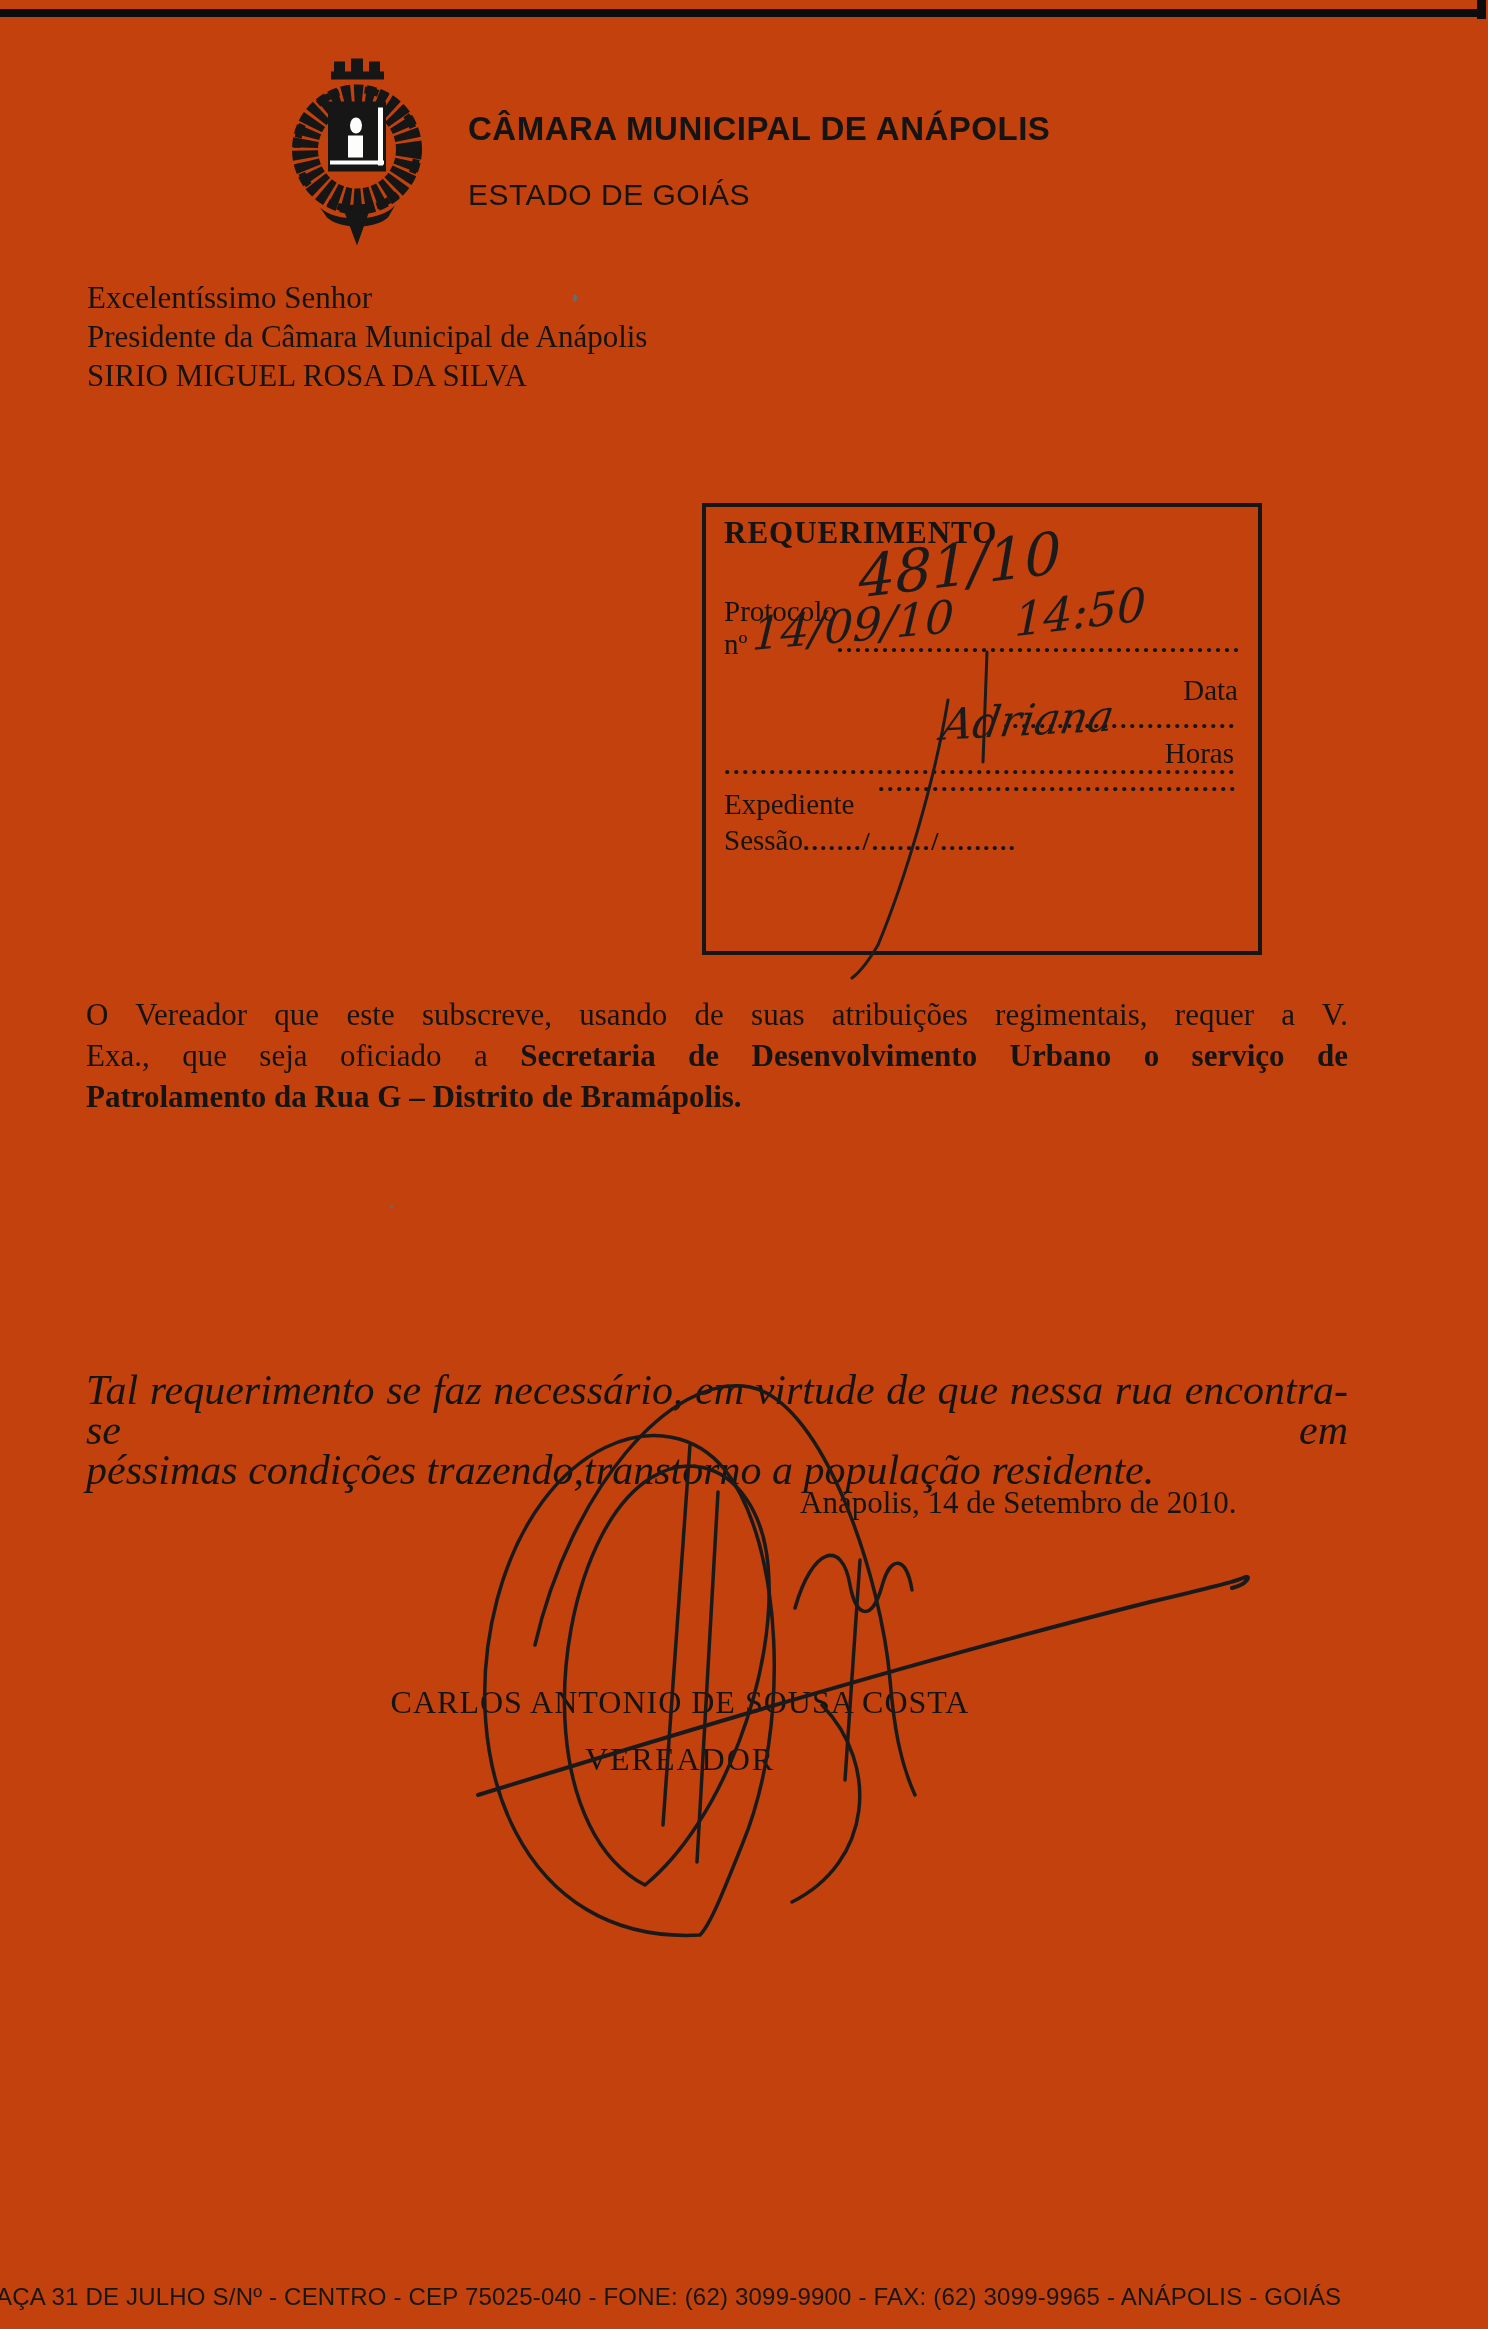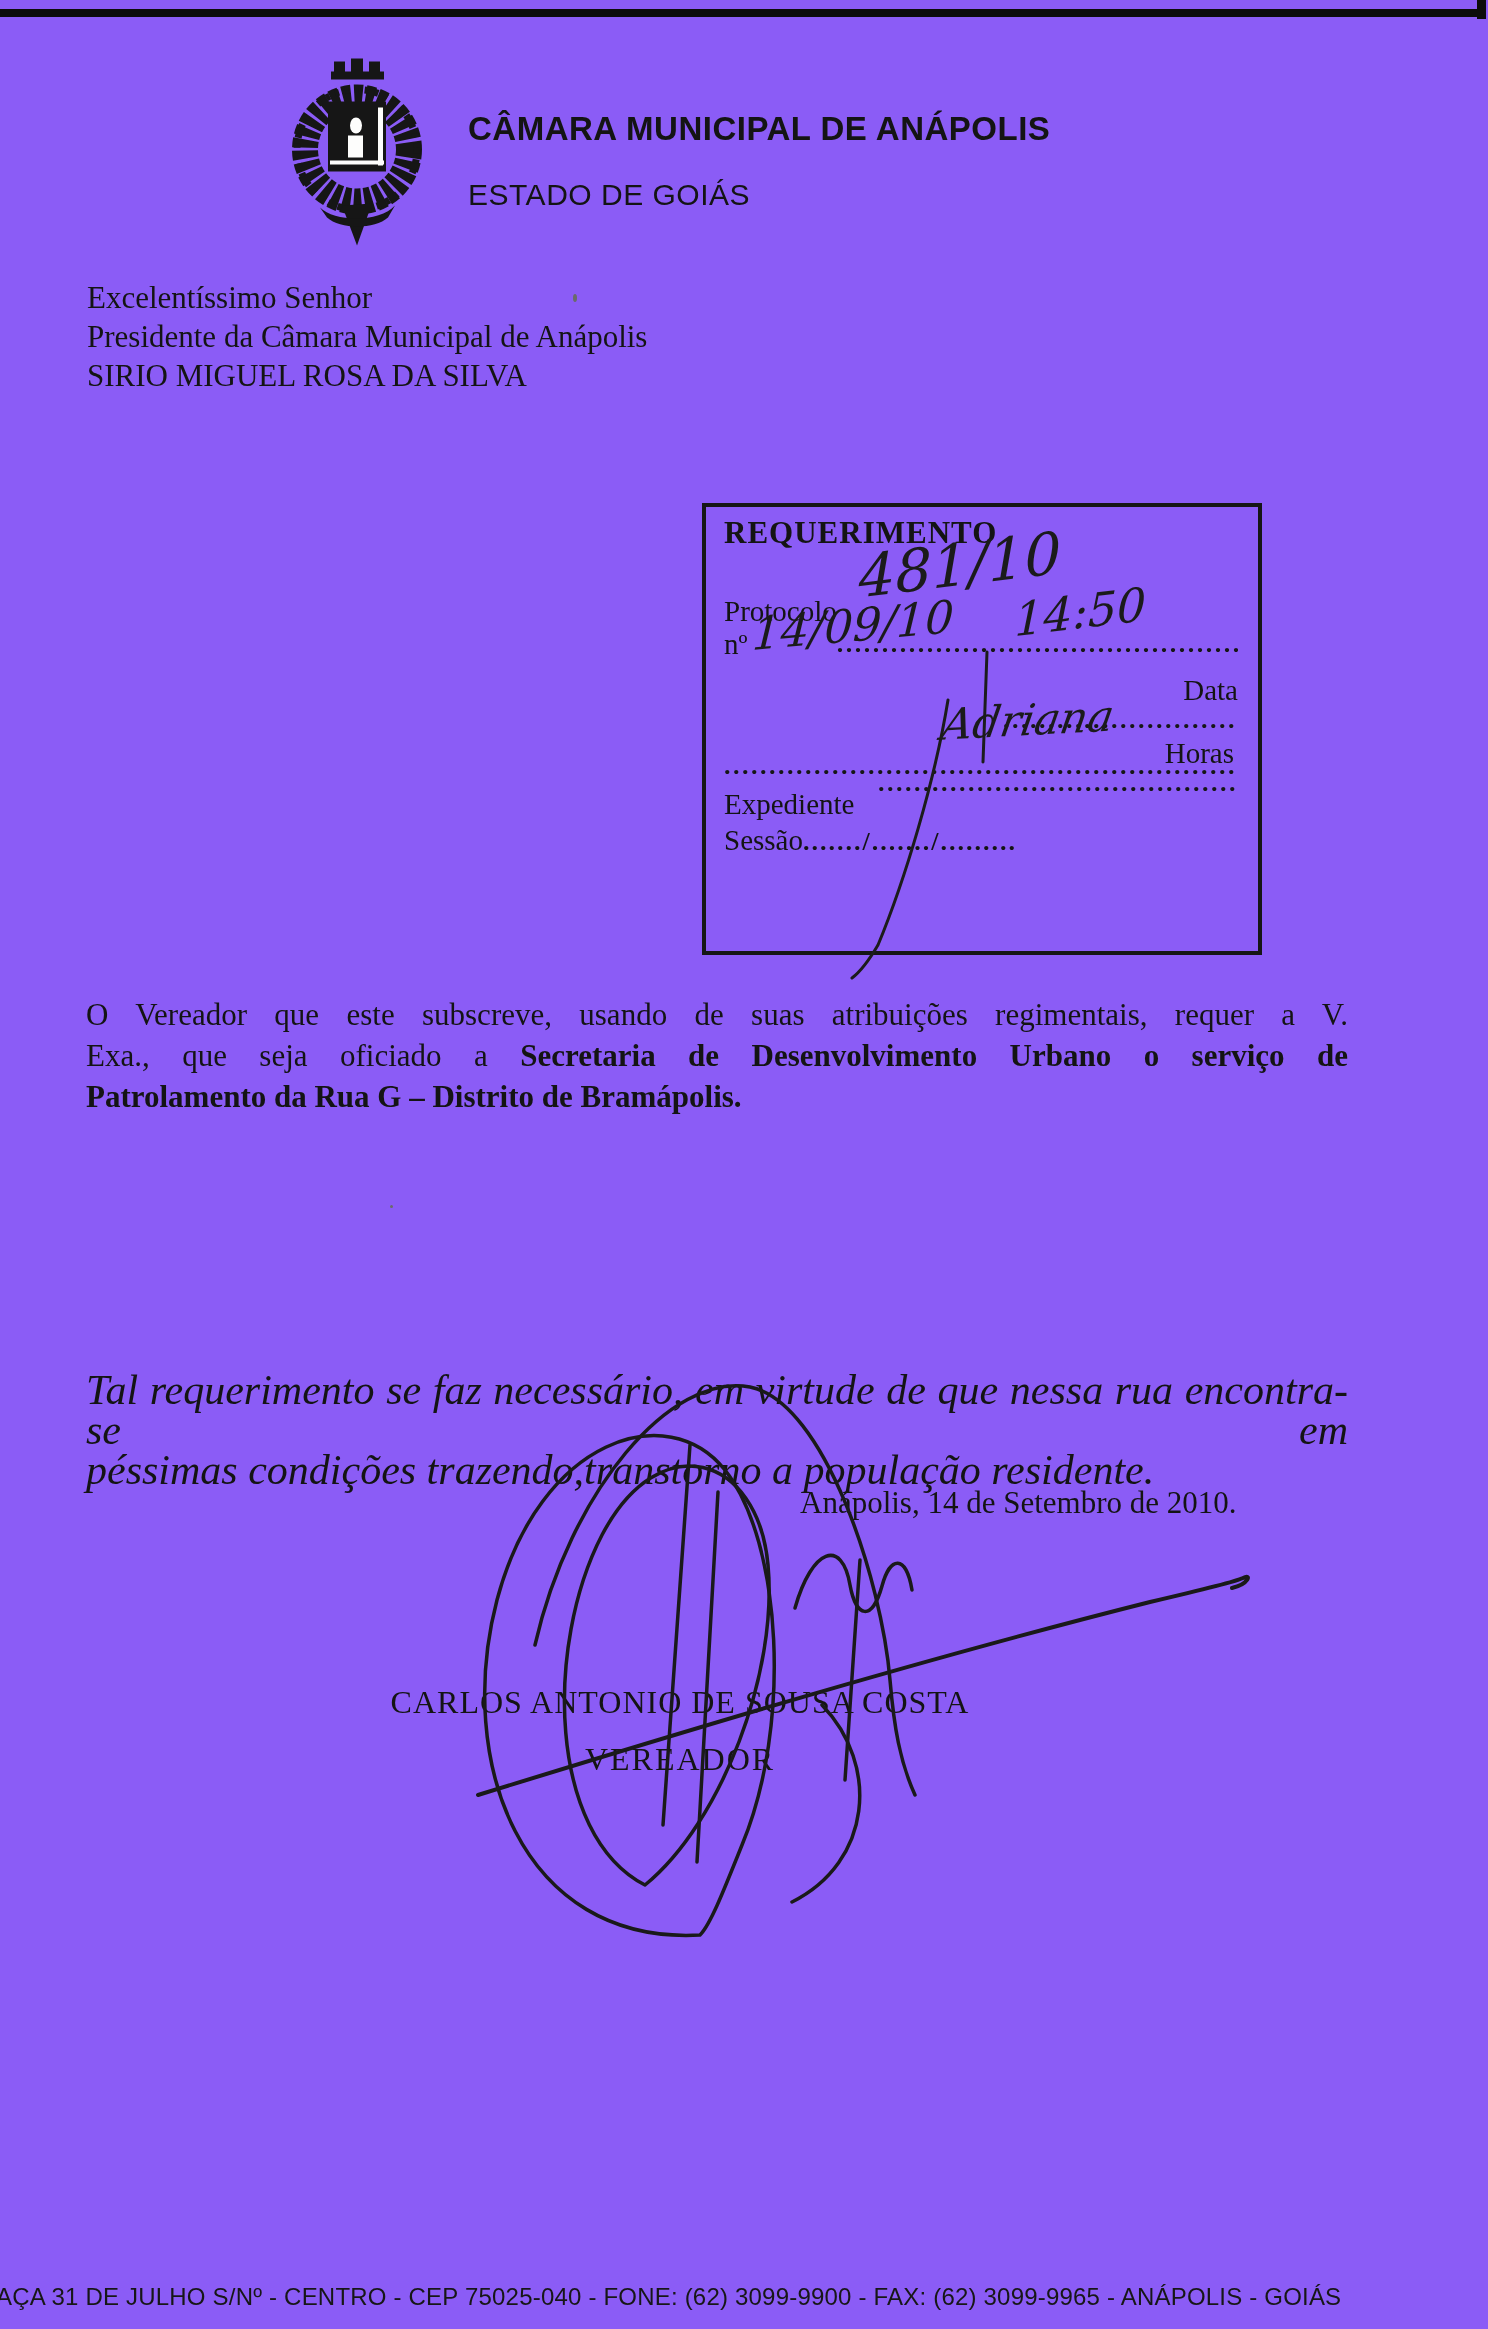--- a/index.html
+++ b/index.html
@@ -1,18 +1,18 @@
 <!DOCTYPE html>
 <html><head>
 <meta charset="utf-8">
 <style>
   html,body { margin:0; padding:0; background:#ffffff; }
   .page {
     position:relative; width:1488px; height:2329px;
-    background:#8b5cf6; overflow:hidden;
+    background:#c2410c; overflow:hidden;
     font-family:"Liberation Serif", serif; color:#141414;
   }
   
   .top-bar { position:absolute; left:0; top:9px; width:1486px; height:8px; background:#0c0c0c; }
   .top-bar-tick { position:absolute; left:1477px; top:0; width:9px; height:19px; background:#0c0c0c; }
   .speck { position:absolute; background:#6a6a6a; border-radius:50%; }
   .speck1 { left:573px; top:294px; width:4px; height:8px; }
   .speck2 { left:390px; top:1205px; width:3px; height:3px; }
 
   

